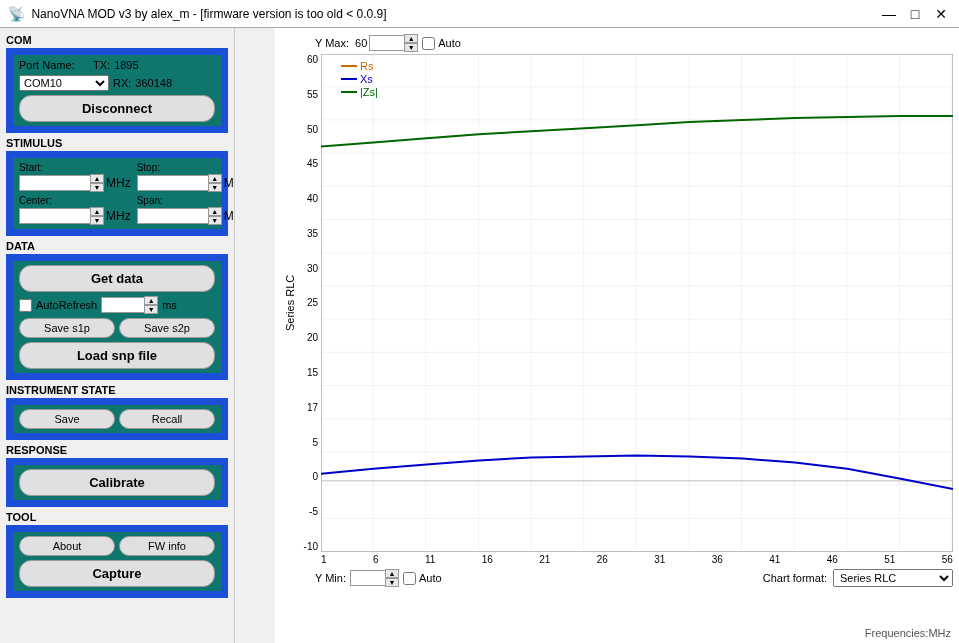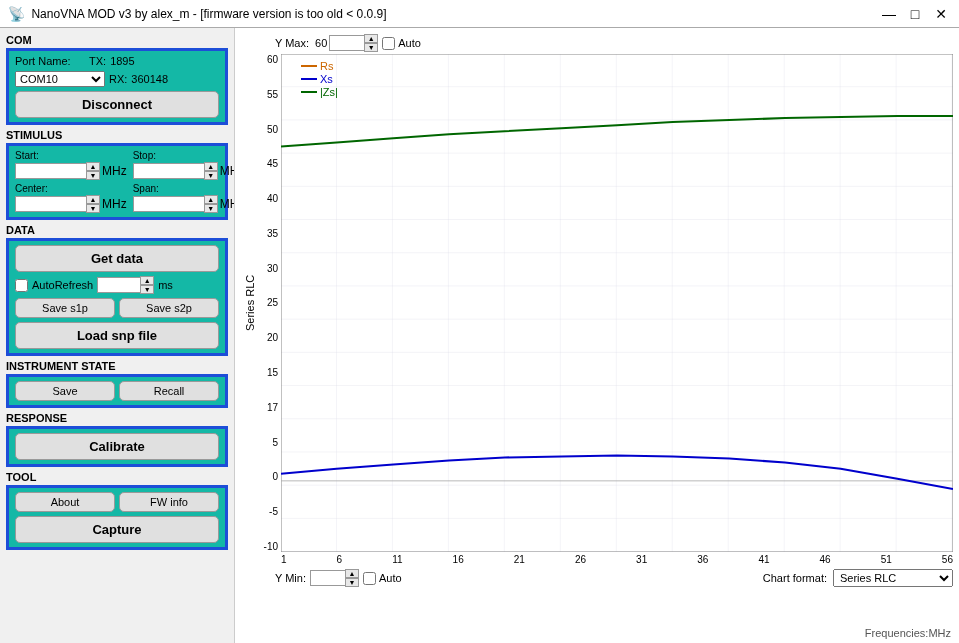--- a/index.html
+++ b/index.html
@@ -38,59 +38,60 @@
       background: none;
       cursor: pointer;
       font-size: 14px;
       display: flex;
       align-items: center;
       justify-content: center;
     }
     .main-content {
       display: flex;
       height: calc(643px - 28px);
+      gap: 40px;
     }
     .left-panel {
       width: 235px;
       background: #f0f0f0;
       border-right: 1px solid #ccc;
       padding: 6px;
       display: flex;
       flex-direction: column;
       gap: 4px;
       overflow-y: auto;
     }
     .section-label {
       font-weight: bold;
       font-size: 11px;
       margin-bottom: 2px;
     }
     .section {
-      border: 3px solid #1d4ed8;
-      background: #14b8a6;
+      border: 7px solid #1d4ed8;
+      background: #0f766e;
       padding: 4px 6px;
       display: flex;
       flex-direction: column;
       gap: 4px;
     }
     .row {
       display: flex;
       align-items: center;
       gap: 4px;
     }
     .row-label { min-width: 60px; font-size: 11px; }
     .row-value { font-size: 11px; }
     select.com-select {
       width: 90px;
       font-size: 11px;
     }
     .btn {
       background: #e0e0e0;
       border: 1px solid #999;
-      border-radius: 5px;
+      border-radius: 12px;
       padding: 3px 8px;
       cursor: pointer;
       font-size: 11px;
     }
     .btn-wide {
       width: 100%;
       padding: 5px;
       font-size: 13px;
       font-weight: bold;
     }

